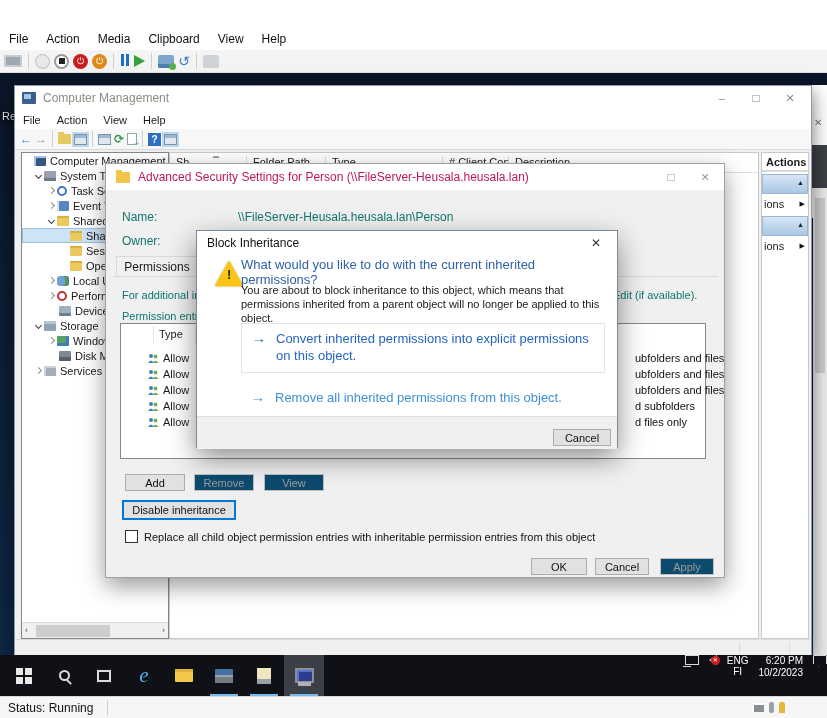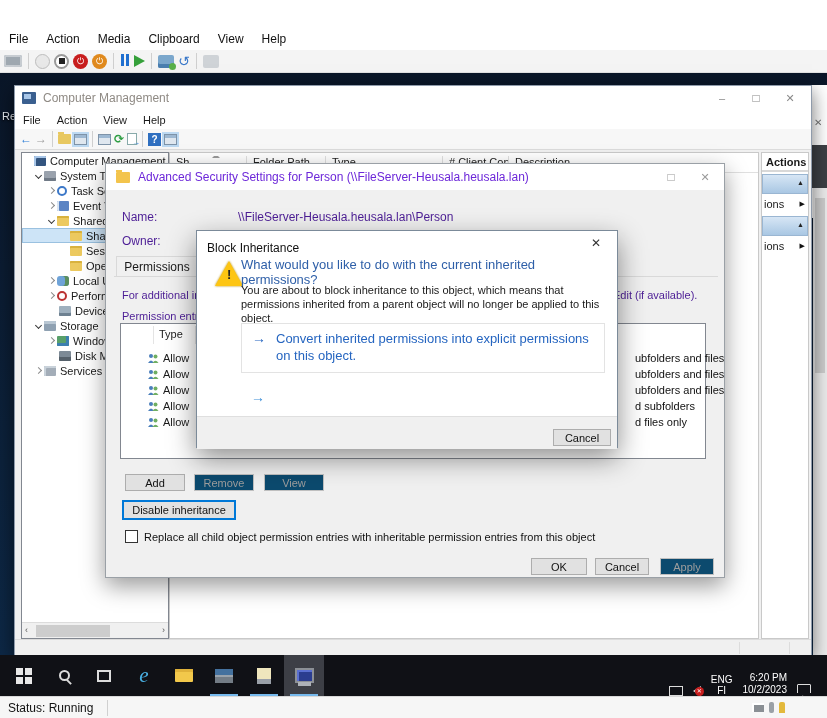--- a/index.html
+++ b/index.html
@@ -108,42 +108,42 @@
   .act-row:after { content:"▶"; position:absolute; right:3px; top:6px; font-size:7px; color:#111; }
 
   .cm-statusstrip { position:absolute; left:0; top:553px; width:100%; height:16px; background:#f0f0f0; border-top:1px solid #dcdcdc; }
   .ss-cell { position:absolute; top:2px; height:12px; border-left:1px solid #dcdcdc; }
 
   
   .advsec { left:105px; top:90px; width:620px; height:415px; background:#f0f0f0; border:1px solid #9aa0a6; box-shadow:0 8px 22px rgba(0,0,0,.4); }
   .adv-titlebar { position:absolute; left:0; top:0; width:100%; height:26px; background:#fff; display:flex; align-items:center; }
   .folder-ico { width:14px; height:11px; margin:0 8px 0 10px; background:#f3c44c; border-radius:1px; position:relative; }
   .folder-ico:before { content:""; position:absolute; left:0; top:-2px; width:6px; height:2px; background:#f3c44c; }
-  .adv-title { font-size:12px; color:#6d28d9; white-space:nowrap; }
+  .adv-title { font-size:12px; color:#be185d; white-space:nowrap; }
   .adv-ctrls { position:absolute; right:2px; top:0; height:26px; display:flex; }
   .adv-ctrls .wc { width:34px; height:26px; color:#9a9a9a; font-size:11px; }
-  .fldrow { position:absolute; font-size:12px; color:#4c1d95; }
+  .fldrow { position:absolute; font-size:12px; color:#0f766e; }
   .tab { position:absolute; left:10px; top:92px; width:82px; height:21px; background:#f0f0f0; border:1px solid #d9d9d9; border-bottom:none; display:flex; align-items:center; justify-content:center; font-size:12px; }
   .tabline { position:absolute; left:8px; top:112px; width:604px; height:1px; background:#d9d9d9; }
   .perm-table { position:absolute; left:14px; top:159px; width:586px; height:136px; background:#fff; border:1px solid #828790; }
   .pt-head { position:absolute; left:0; top:0; width:100%; height:22px; font-size:11px; color:#222; }
   .pt-div { position:absolute; top:2px; width:1px; height:18px; background:#e4e4e4; }
   .prow { position:absolute; height:16px; display:flex; align-items:center; font-size:11px; }
   .prow .ppl { margin:0 4px 0 26px; }
   .prow .pr-type { width:38px; }
   .applies-frag { position:absolute; font-size:11px; color:#111; white-space:nowrap; }
   .btn { position:absolute; height:17px; background:#e1e1e1; border:1px solid #adadad; font-size:11px; display:flex; align-items:center; justify-content:center; color:#111; }
   .btn.disabled { color:#9d9d9d; border-color:#bfbfbf; background:#0c4a6e; }
   .btn.focus { box-shadow:0 0 0 1px #0078d7; border-color:#0078d7; }
   .cb { position:absolute; width:13px; height:13px; background:#fff; border:1px solid #333; }
   .cb-label { position:absolute; font-size:11px; color:#111; white-space:nowrap; }
 
   
   .blockdlg { left:196px; top:157px; width:422px; height:218px; background:#fff; border:1px solid #7b8a99; box-shadow:0 10px 26px rgba(0,0,0,.45); }
-  .bd-titlebar { position:absolute; left:0; top:0; width:100%; height:24px; display:flex; align-items:flex-end; }
+  .bd-titlebar { position:absolute; left:0; top:0; width:100%; height:24px; display:flex; align-items:center; }
   .bd-title { margin-left:10px; font-size:12px; color:#111; }
   .bd-close { position:absolute; right:2px; top:0; width:38px; height:24px; display:flex; align-items:center; justify-content:center; font-size:12px; color:#333; }
   .bd-close:after { content:"✕"; }
   .warn-tri { position:absolute; left:18px; top:30px; width:0; height:0; border-left:14px solid transparent; border-right:14px solid transparent; border-bottom:25px solid #fdc513; filter:drop-shadow(0 0 1px #b78c00); }
   .warn-tri:after { content:"!"; position:absolute; left:-2px; top:6px; font-size:13px; font-weight:bold; color:#222; }
   .bd-heading { position:absolute; left:44px; top:26px; width:372px; font-size:13px; color:#2e5fa8; }
   .bd-body { position:absolute; left:44px; top:52px; width:362px; font-size:11px; line-height:14px; color:#1a1a1a; }
   .opt-box { position:absolute; left:44px; top:92px; width:364px; height:50px; border:1px solid #e3e3e3; }
   .cmdlink { display:flex; gap:10px; padding:6px 6px 0 10px; font-size:13px; line-height:17px; }
   .cmdlink .arr { font-size:14px; flex:none; }
@@ -161,21 +161,21 @@
   .search-ic { width:11px; height:11px; border:2px solid #dcdcdc; border-radius:50%; position:relative; }
   .search-ic:after { content:""; position:absolute; right:-4px; bottom:-4px; width:6px; height:2px; background:#dcdcdc; transform:rotate(45deg); }
   .tview-ic { width:14px; height:12px; border:2px solid #dcdcdc; }
   .ie-ic { color:#49b0e3; font-size:21px; font-style:italic; font-family:"Liberation Serif",serif; line-height:1; }
   .expl-ic { width:18px; height:13px; background:#f2c84b; border-radius:1px; box-shadow:inset 0 3px 0 #e0b23a; }
   .srvmgr-ic { width:18px; height:14px; background:#9aa3ac; box-shadow:inset 0 -6px 0 #737c85, inset 0 6px 0 #44719e; }
   .scroll-ic { width:14px; height:16px; background:#efe6bd; box-shadow:inset 0 -5px 0 #9aa0a8; }
   .compmgmt-ic { width:19px; height:15px; background:#2b3d8f; border:2px solid #8c9096; box-shadow:inset 2px 2px 0 #5a6fd0; position:relative; }
   .compmgmt-ic:after { content:""; position:absolute; left:1px; bottom:-5px; width:13px; height:4px; background:#aeb2b8; }
   .tb-spacer { flex:1; }
-  .tray { display:flex; align-items:flex-end; gap:10px; padding-right:16px; color:#fff; }
+  .tray { display:flex; align-items:flex-start; gap:10px; padding-right:0; color:#fff; }
   .net-ic { width:14px; height:10px; border:1px solid #dcdcdc; position:relative; }
   .net-ic:after { content:""; position:absolute; left:-3px; bottom:-3px; width:8px; height:1px; background:#dcdcdc; }
   .spk-ic { width:0; height:0; border-top:5px solid transparent; border-bottom:5px solid transparent; border-right:8px solid #dcdcdc; position:relative; }
   .spk-ic:after { content:"✕"; position:absolute; left:2px; top:-4px; width:9px; height:9px; background:#c81e1e; color:#fff; border-radius:50%; font-size:6px; line-height:9px; text-align:center; }
   .lang { text-align:center; font-size:10px; line-height:11px; }
   .clock { text-align:right; font-size:10px; line-height:12px; }
   .ac-ic { width:14px; height:12px; border:1px solid #dcdcdc; border-radius:1px; clip-path:polygon(0 0,100% 0,100% 75%,55% 75%,40% 100%,40% 75%,0 75%); background:transparent; }
 
   
   .statusbar { left:0; top:696px; width:827px; height:22px; background:#f6f6f6; border-top:1px solid #d9d9d9; display:flex; align-items:center; }
@@ -481,20 +481,21 @@
       <div class="bd-heading">What would you like to do with the current inherited permissions?</div>
       <div class="bd-body">You are about to block inheritance to this object, which means that permissions inherited from a parent object will no longer be applied to this object.</div>
       <div class="opt-box">
         <div class="cmdlink opt1">
             <span class="arr">→</span>
             <span style="width:340px">Convert inherited permissions into explicit permissions on this object.</span>
           </div>
       </div>
       <div class="cmdlink opt2">
         <span class="arr">→</span>
+          <span>Remove all inherited permissions from this object.</span>
       </div>
       <div class="bd-footer">
         <button class="btn" style="left:356px;top:12px;width:58px">Cancel</button>
       </div>
     </div>
   </div>
 
   <div class="abs taskbar">
     <div class="tb-cell" style="margin-left:4px">
         <span class="start-ic">

